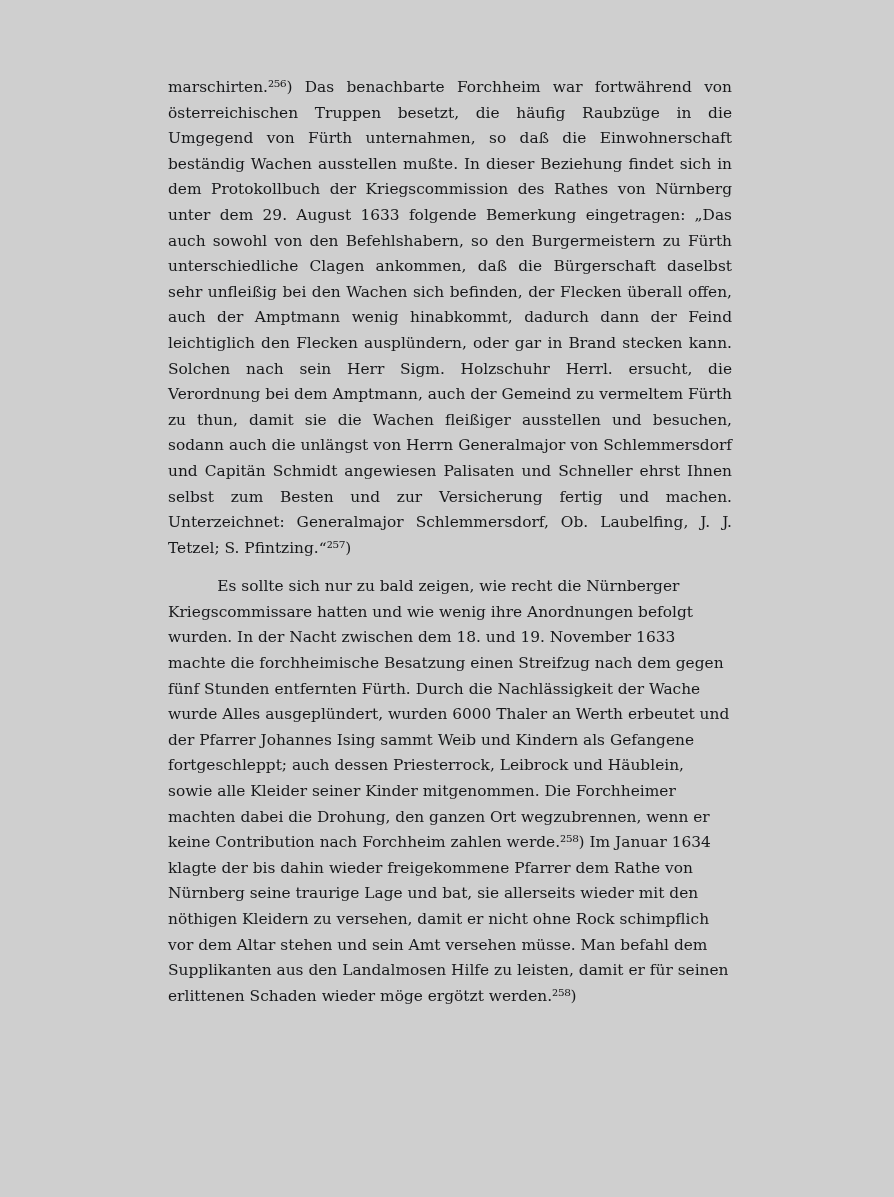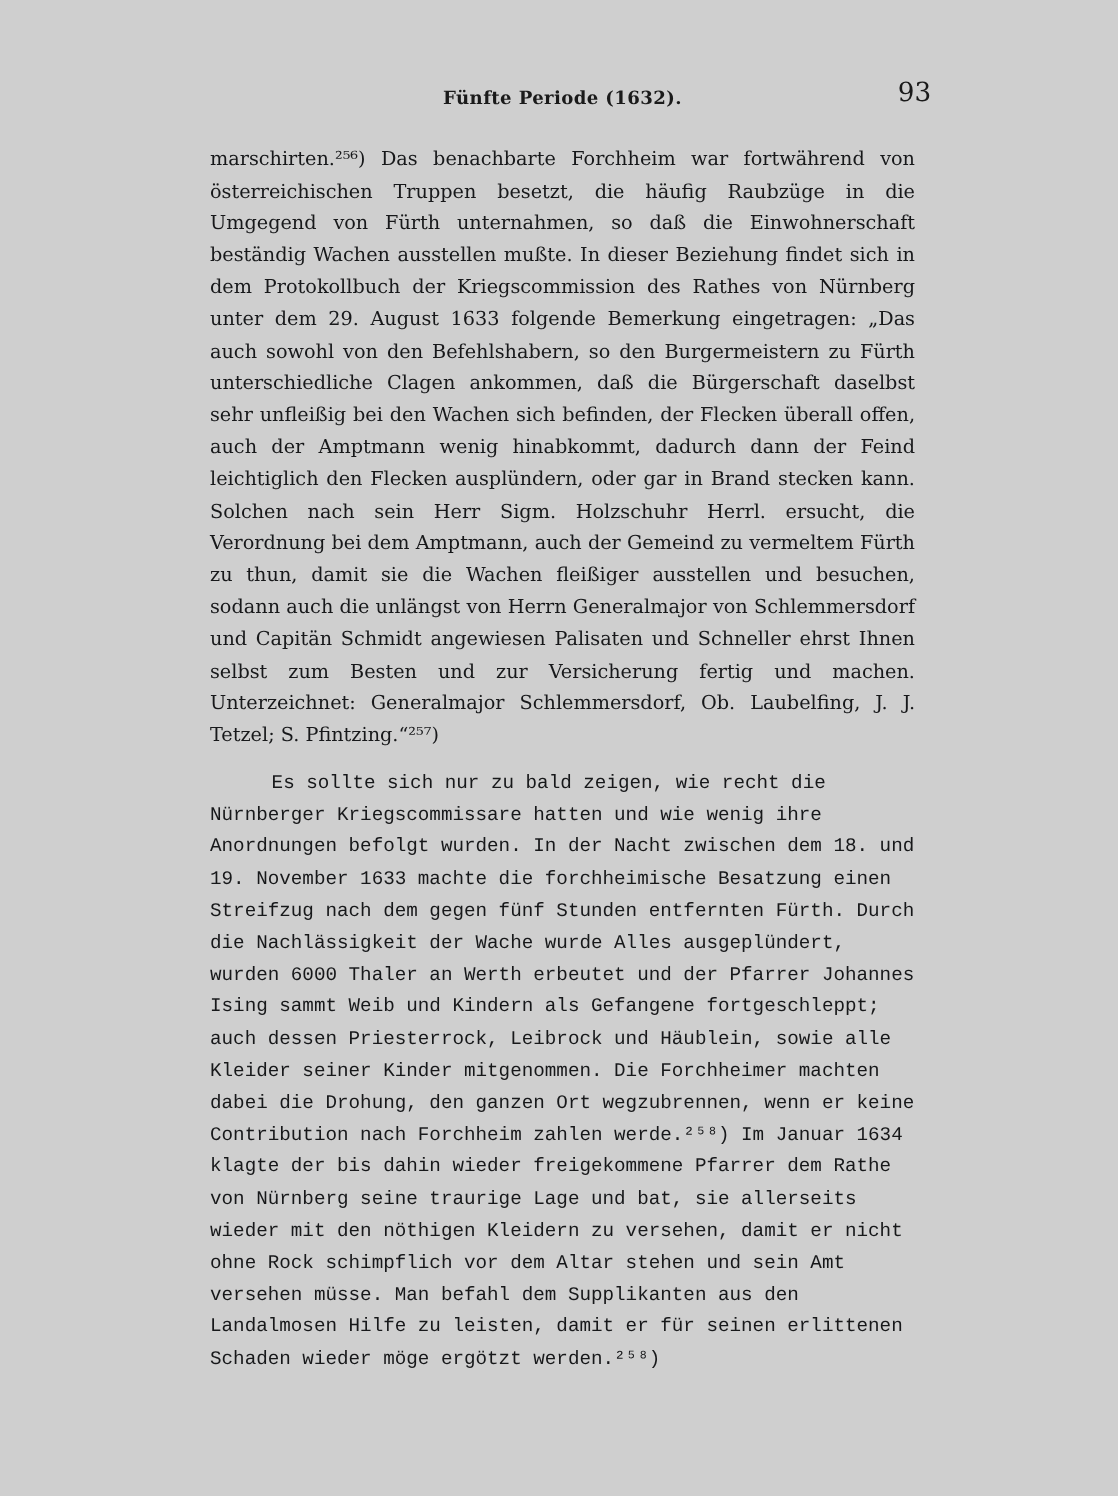--- a/index.html
+++ b/index.html
@@ -60,41 +60,36 @@
   }
   .para {
     margin: 13px;
     text-align: justify;
   }
   .para + .para {
     margin-top: 0;
   }
   .indent {
     text-indent: 3.2em;
-    font-family: Liberation Mono, monospace;
   }
   .fraktur {
     
     font-family: "DejaVu Serif", serif;
     font-feature-settings: normal;
   }
   .para:last-child {
     text-align: left;
   }
 </style>
 </head>
 <body>
 
 <div class="page">
   <div class="page-inner">
 
-    <div class="header">
-      <div class="header-title">Fünfte Periode (1632).</div>
-      <div class="header-pageno">93</div>
-    </div>
 
     <div class="body-text fraktur">
       <p class="para">marschirten.²⁵⁶) Das benachbarte Forchheim war fortwährend von österreichischen Truppen besetzt, die häufig Raubzüge in die Umgegend von Fürth unternahmen, so daß die Einwohnerschaft beständig Wachen ausstellen mußte. In dieser Beziehung findet sich in dem Protokollbuch der Kriegscommission des Rathes von Nürnberg unter dem 29. August 1633 folgende Bemerkung eingetragen: „Das auch sowohl von den Befehlshabern, so den Burgermeistern zu Fürth unterschiedliche Clagen ankommen, daß die Bürgerschaft daselbst sehr unfleißig bei den Wachen sich befinden, der Flecken überall offen, auch der Amptmann wenig hinabkommt, dadurch dann der Feind leichtiglich den Flecken ausplündern, oder gar in Brand stecken kann. Solchen nach sein Herr Sigm. Holzschuhr Herrl. ersucht, die Verordnung bei dem Amptmann, auch der Gemeind zu vermeltem Fürth zu thun, damit sie die Wachen fleißiger ausstellen und besuchen, sodann auch die unlängst von Herrn Generalmajor von Schlemmersdorf und Capitän Schmidt angewiesen Palisaten und Schneller ehrst Ihnen selbst zum Besten und zur Versicherung fertig und machen. Unterzeichnet: Generalmajor Schlemmersdorf, Ob. Laubelfing, J. J. Tetzel; S. Pfintzing.“²⁵⁷)</p>
       <p class="para indent">Es sollte sich nur zu bald zeigen, wie recht die Nürnberger Kriegscommissare hatten und wie wenig ihre Anordnungen befolgt wurden. In der Nacht zwischen dem 18. und 19. November 1633 machte die forchheimische Besatzung einen Streifzug nach dem gegen fünf Stunden entfernten Fürth. Durch die Nachlässigkeit der Wache wurde Alles ausgeplündert, wurden 6000 Thaler an Werth erbeutet und der Pfarrer Johannes Ising sammt Weib und Kindern als Gefangene fortgeschleppt; auch dessen Priesterrock, Leibrock und Häublein, sowie alle Kleider seiner Kinder mitgenommen. Die Forchheimer machten dabei die Drohung, den ganzen Ort wegzubrennen, wenn er keine Contribution nach Forchheim zahlen werde.²⁵⁸) Im Januar 1634 klagte der bis dahin wieder freigekommene Pfarrer dem Rathe von Nürnberg seine traurige Lage und bat, sie allerseits wieder mit den nöthigen Kleidern zu versehen, damit er nicht ohne Rock schimpflich vor dem Altar stehen und sein Amt versehen müsse. Man befahl dem Supplikanten aus den Landalmosen Hilfe zu leisten, damit er für seinen erlittenen Schaden wieder möge ergötzt werden.²⁵⁸)</p>
     </div>
 
   </div>
 </div>
 
 </body></html>

